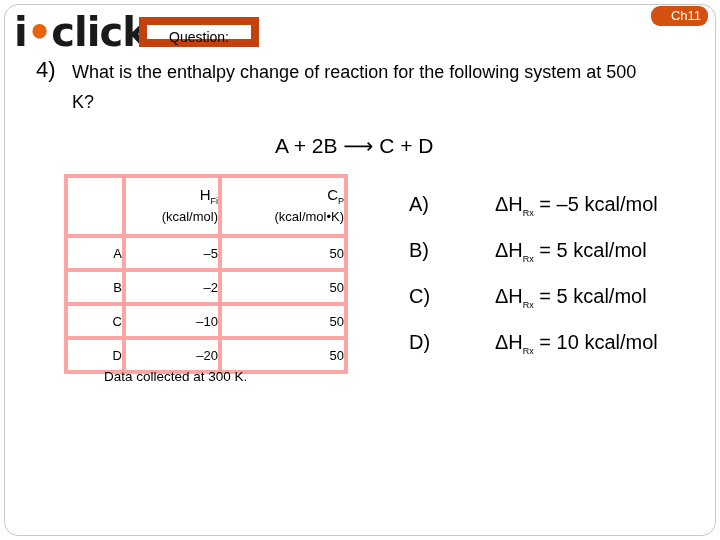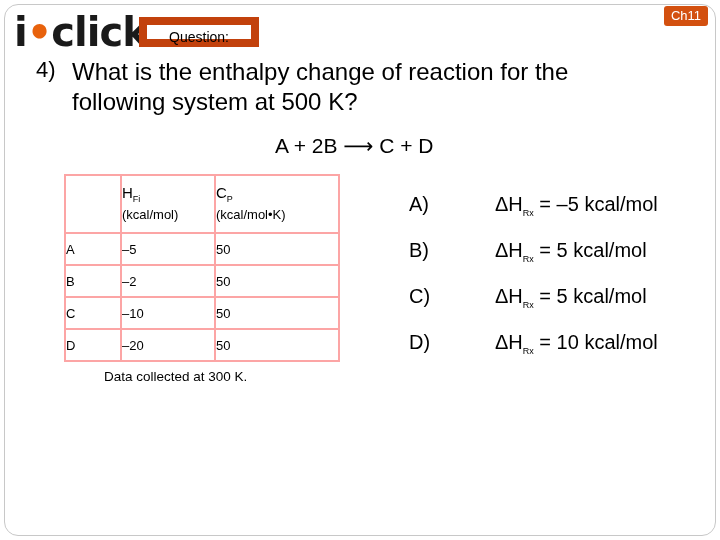--- a/index.html
+++ b/index.html
@@ -66,38 +66,38 @@
     line-height: 24px;
   }
   
   .chapter-badge {
     position: absolute;
     right: 12px;
     top: 6px;
     background: #d3500f;
     color: #ffffff;
     font-size: 13px;
-    padding: 3px 7px 4px 7px;
-    border-radius: 3px;
+    padding: 3px 7px 4px 20px;
+    border-radius: 9px;
     line-height: 1;
   }
   
   .q-number {
     position: absolute;
     left: 36px;
     top: 57px;
     font-size: 22px;
     color: #000;
   }
   .q-text {
     position: absolute;
     left: 72px;
     top: 57px;
     width: 590px;
-    font-size: 24px;
+    font-size: 18px;
     color: #000;
     line-height: 30px;
   }
   
   .equation {
     position: absolute;
     left: 275px;
     top: 134px;
     font-size: 21px;
     color: #000;
@@ -105,22 +105,22 @@
   
   .data-table {
     position: absolute;
     left: 64px;
     top: 174px;
     border-collapse: collapse;
     font-size: 13px;
     color: #000;
   }
   .data-table td, .data-table th {
-    border: 2px solid #fca5a5;
-    text-align: left;
+    border: 4px solid #fca5a5;
+    text-align: right;
     font-weight: normal;
     padding: 0;
   }
   .data-table thead td {
     height: 56px;
     line-height: 16px;
   }
   .data-table tbody td {
     height: 30px;
   }

